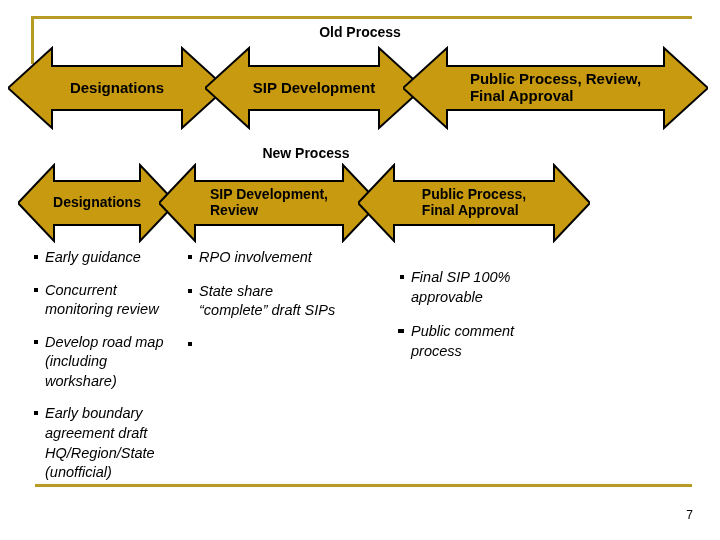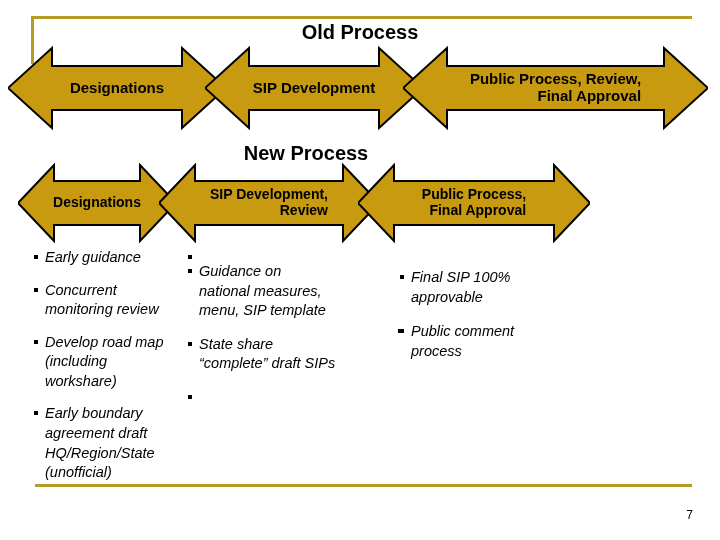--- a/index.html
+++ b/index.html
@@ -47,21 +47,21 @@
     height: 3px;
     background: #B69B24;
   }
 
   
   .section-title {
     position: absolute;
     text-align: center;
     font-weight: bold;
     color: #000000;
-    font-size: 20px;
+    font-size: 14px;
     letter-spacing: 0px;
     line-height: 20px;
   }
   #old-process-title { left: 0; top: 22px; width: 720px; }
   #new-process-title { left: 0; top: 143px; width: 612px; }
 
   
   .arrow-row {
     position: absolute;
     left: 0;
@@ -79,21 +79,21 @@
   }
   .arrow-shape {
     position: absolute;
     left: 0; top: 0;
     width: 100%;
     height: 100%;
   }
   .arrow-label {
     position: relative;
     z-index: 2;
-    text-align: right;
+    text-align: left;
     color: #000000;
     font-weight: bold;
     line-height: 1.12;
     padding: 0 6px;
     box-sizing: border-box;
   }
 
   
   #old-process-row .arrow { height: 84px; }
   #old-process-row .arrow-label { font-size: 15px; }
@@ -242,24 +242,24 @@
       </div>
       <div class="bullet-item">
         <span class="bullet-mark"></span>
         <span>Early boundary agreement draft HQ/Region/State (unofficial)</span>
       </div>
     </div>
 
     <div class="column" id="column-sip">
       <div class="bullet-item">
         <span class="bullet-mark"></span>
-      </div>
-      <div class="bullet-item">
-        <span class="bullet-mark"></span>
-        <span>Guidance on national measures, menu, SIP template</span>
+        <span>RPO involvement</span>
+      </div>
+      <div class="bullet-item">
+        <span class="bullet-mark"></span>
       </div>
       <div class="bullet-item">
         <span class="bullet-mark"></span>
         <span>State share “complete” draft SIPs</span>
       </div>
       <div class="bullet-item">
         <span class="bullet-mark"></span>
       </div>
     </div>
 

